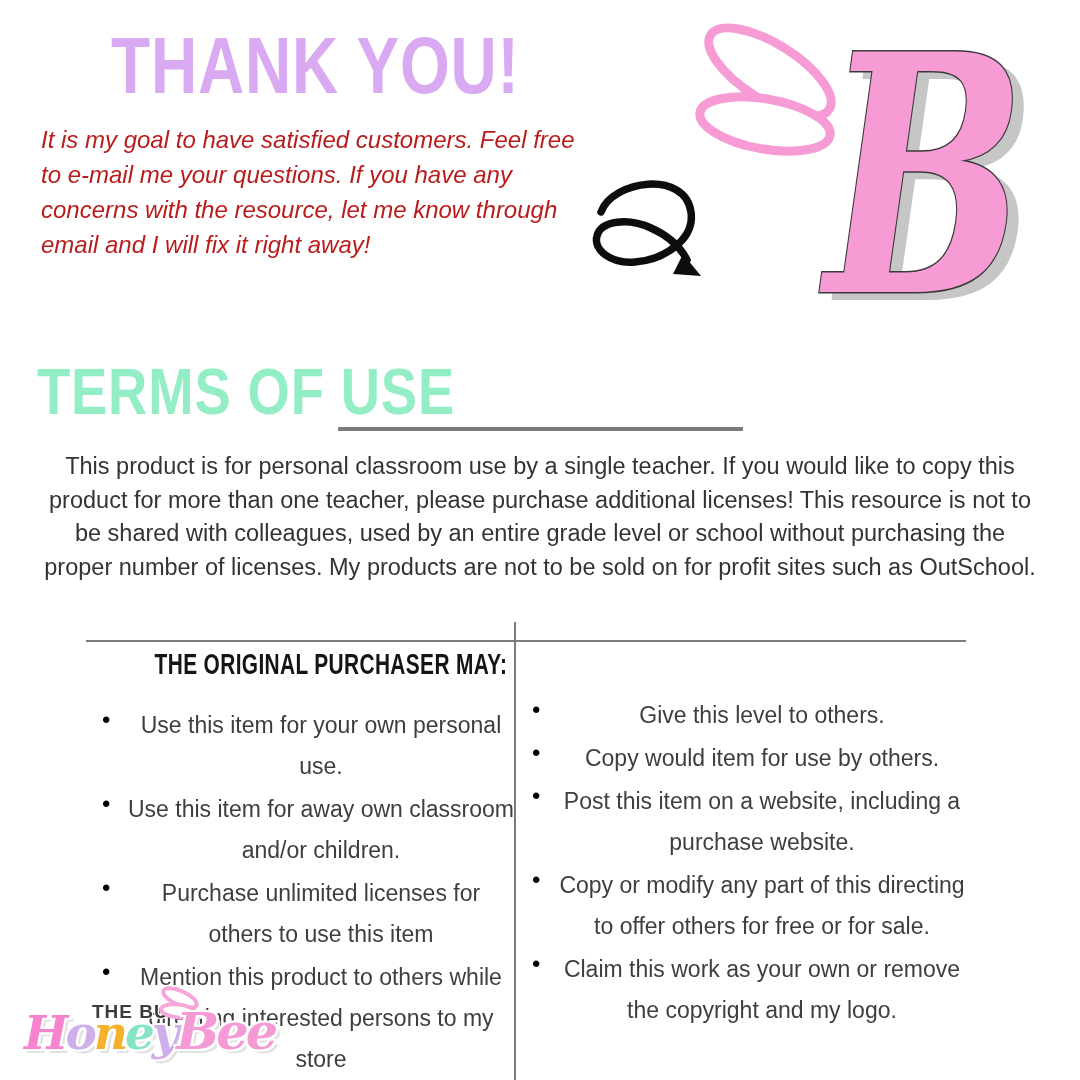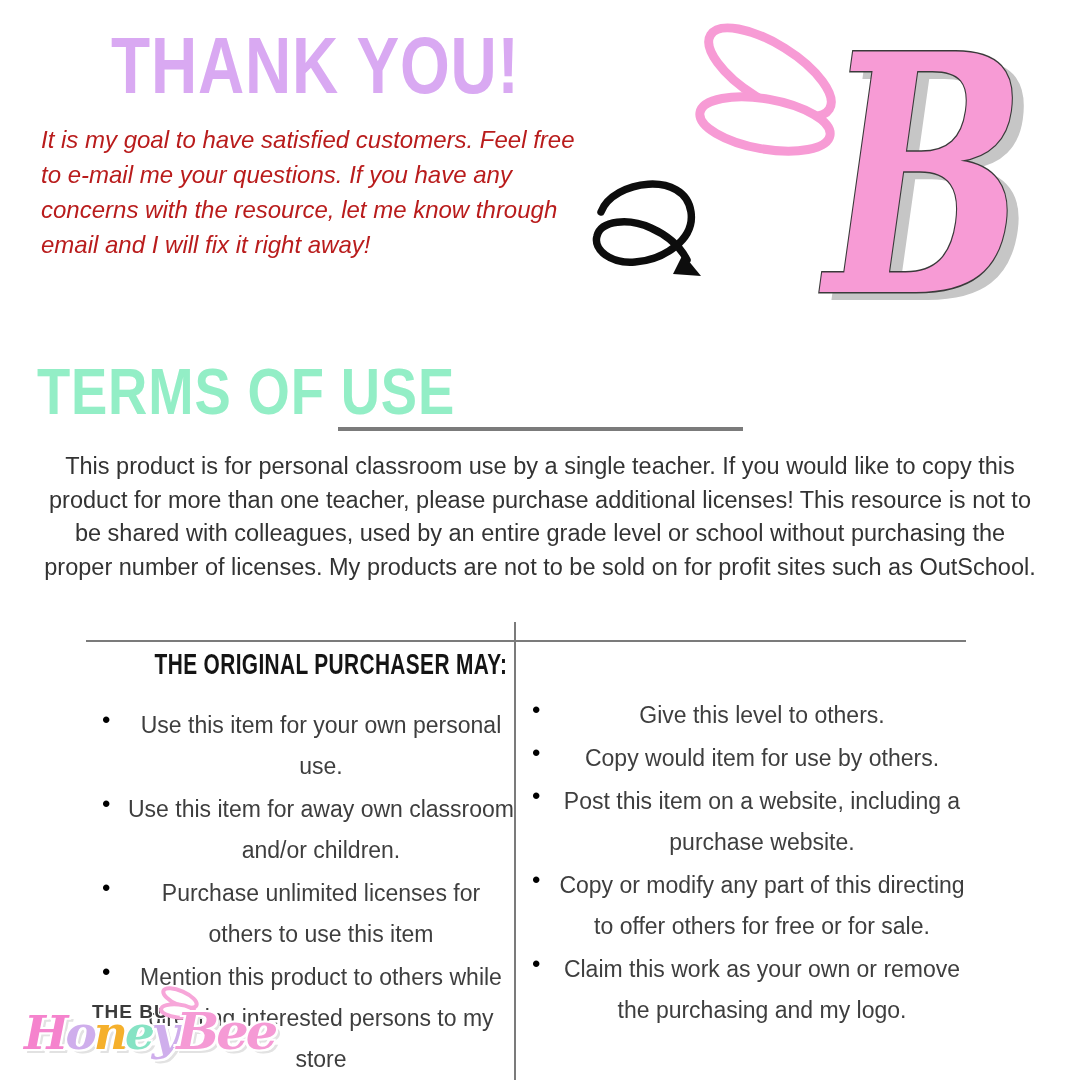--- a/index.html
+++ b/index.html
@@ -158,21 +158,21 @@
             <span class="item-text">Post this item on a website, including a purchase website.</span>
           </li>
 
           <li>
             <span class="bullet">•</span>
             <span class="item-text">Copy or modify any part of this directing to offer others for free or for sale.</span>
           </li>
 
           <li>
             <span class="bullet">•</span>
-            <span class="item-text">Claim this work as your own or remove the purchasing and my logo.</span>
+            <span class="item-text">Claim this work as your own or remove the copyright and my logo.</span>
           </li>
         </ul>
     </div>
   </div>
 
   <div class="brand">
     <div class="brand-top">THE BUSY</div>
     <svg class="brand-wings" viewBox="0 0 48 36" xmlns="http://www.w3.org/2000/svg">
       <ellipse cx="22" cy="12" rx="18" ry="7" transform="rotate(24 22 12)" fill="#ffffff" stroke="#f7a6d9" stroke-width="4"></ellipse>
       <ellipse cx="20" cy="25" rx="17" ry="6.5" transform="rotate(6 20 25)" fill="#ffffff" stroke="#f7a6d9" stroke-width="4"></ellipse>

